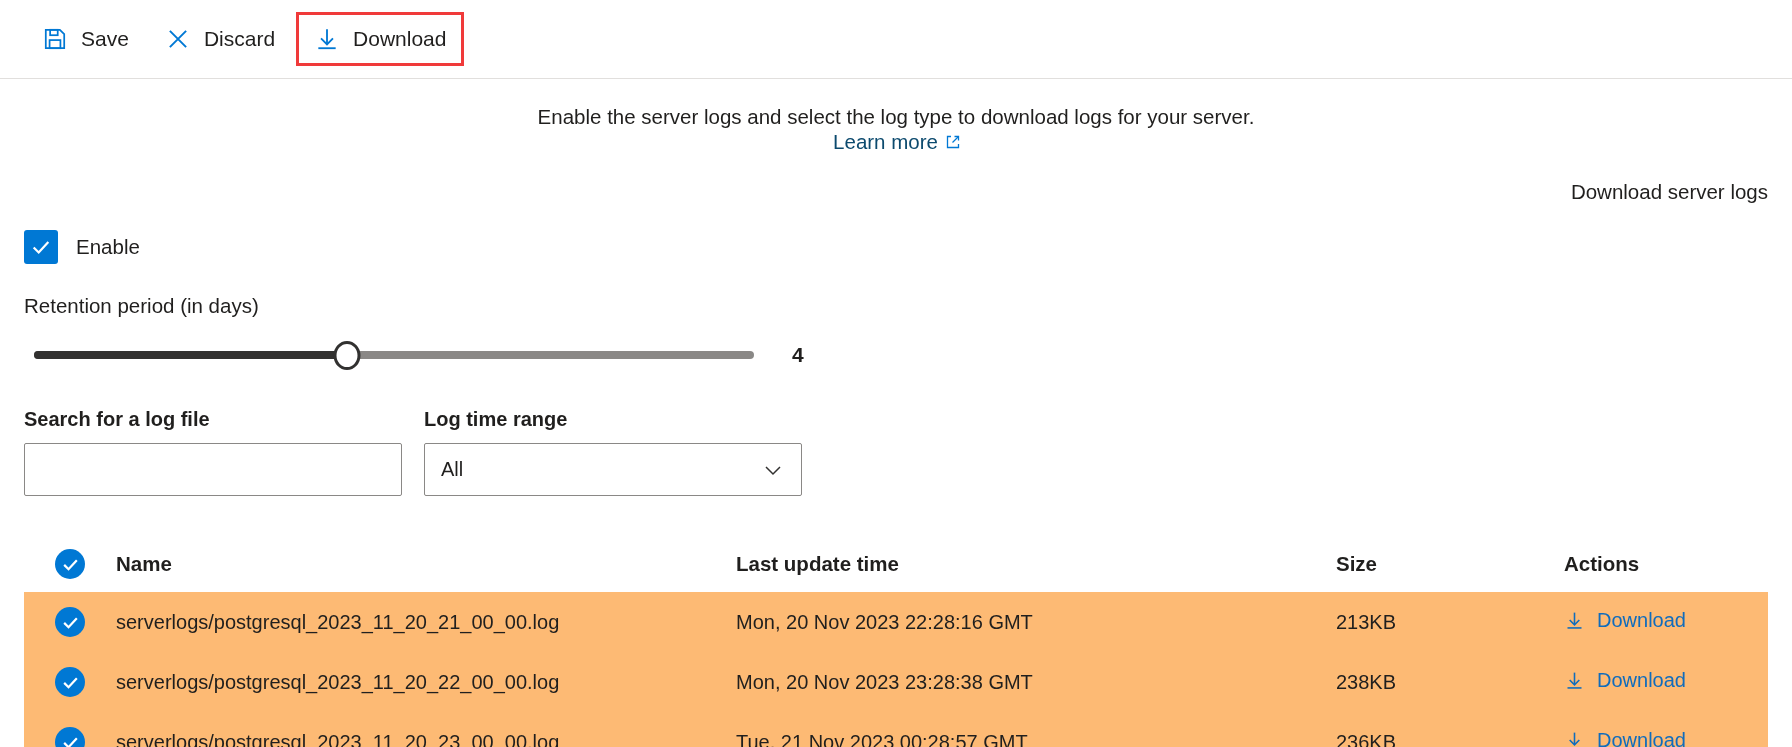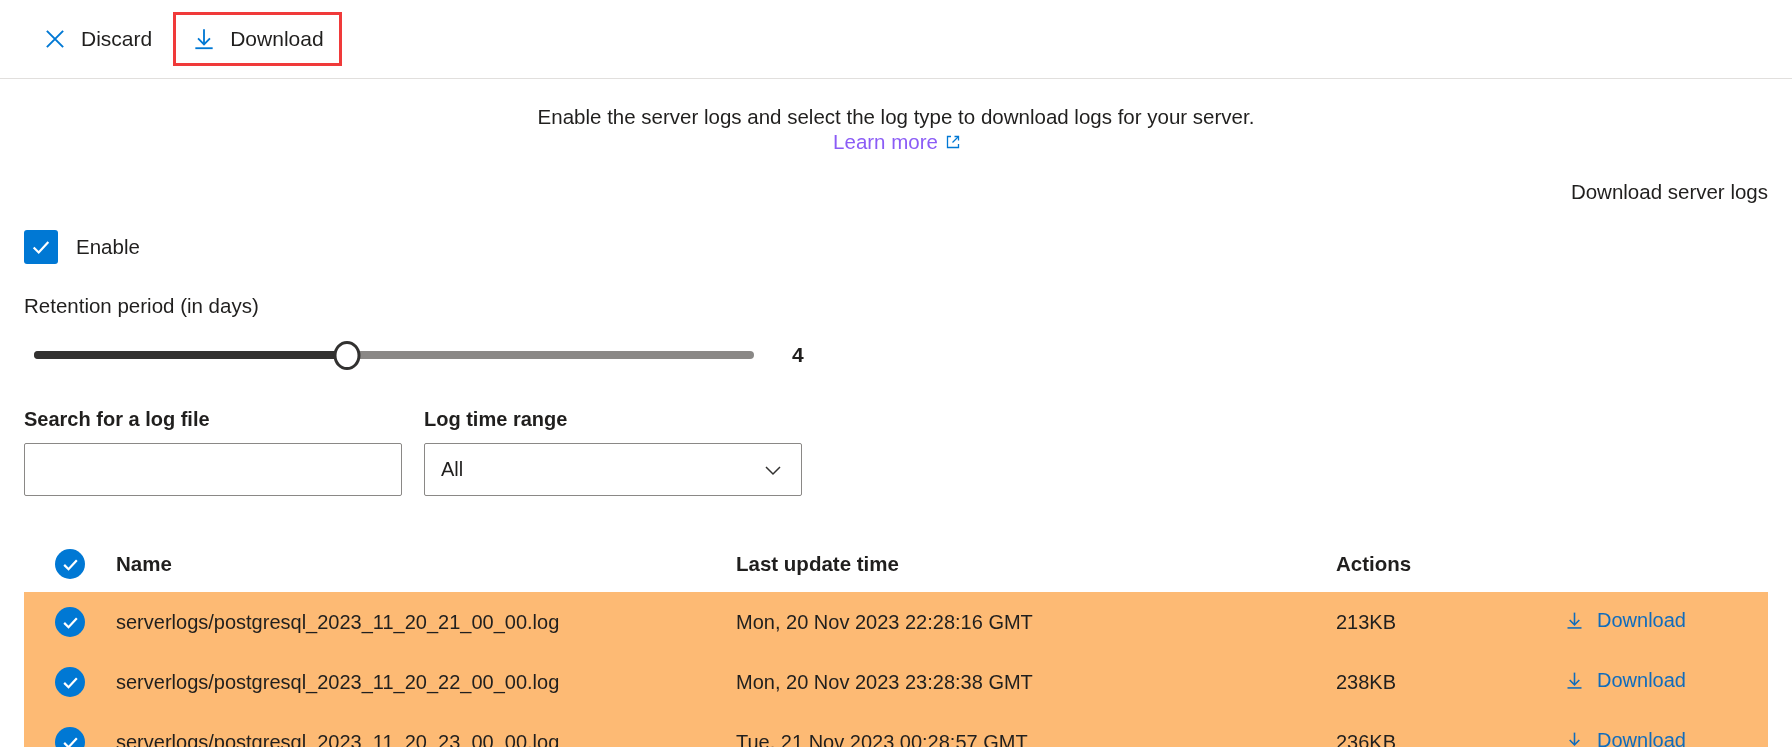--- a/index.html
+++ b/index.html
@@ -53,21 +53,21 @@
   .desc {
     font-size: 20.5px;
     color: #201f1e;
     line-height: 1.2;
     display: flex;
     align-items: center;
     flex-wrap: nowrap;
     flex-direction: column;
   }
   .desc .link {
-    color: #8b5cf6;
+    color: #0c4a6e;
     text-decoration: none;
     cursor: pointer;
     display: inline-flex;
     align-items: center;
     gap: 7px;
     margin-left: 2px;
   }
   .desc .link .ext-icon {
     display: inline-flex;
     width: 16px;
@@ -237,20 +237,30 @@
     cursor: pointer;
     font-size: 20px;
   }
   .dl-link .dl-ico { display: flex; width: 21px; height: 21px; }
 </style>
 </head>
 <body>
 
 <div class="toolbar">
 
+  <div class="tb-item">
+    <span class="tb-icon">
+      <svg viewBox="0 0 24 24" fill="none" stroke="currentColor" stroke-width="1.6">
+        <path d="M3.5 3.5h13l4 4v13h-17z"></path>
+        <rect x="7" y="13" width="10" height="7.5"></rect>
+        <rect x="7.5" y="3.5" width="7" height="5"></rect>
+      </svg>
+    </span>
+    <span>Save</span>
+  </div>
 
   <div class="tb-item">
     <span class="tb-icon">
       <svg viewBox="0 0 24 24" fill="none" stroke="currentColor" stroke-width="1.8">
         <path d="M4.5 4.5l15 15M19.5 4.5l-15 15"></path>
       </svg>
     </span>
     <span>Discard</span>
   </div>
 
@@ -330,20 +340,21 @@
     <div class="t-row t-head">
       <div class="c-check">
         <span class="checkbox-circle">
           <svg viewBox="0 0 24 24" fill="none" stroke="#ffffff" stroke-width="2.8">
             <path d="M4 12.5l5.5 5.5L20 6.5"></path>
           </svg>
         </span>
       </div>
       <div class="c-name">Name</div>
       <div class="c-time">Last update time</div>
+      <div class="c-size">Size</div>
       <div class="c-act">Actions</div>
     </div>
 
     <div class="t-row sel">
       <div class="c-check">
         <span class="checkbox-circle">
           <svg viewBox="0 0 24 24" fill="none" stroke="#ffffff" stroke-width="2.8">
             <path d="M4 12.5l5.5 5.5L20 6.5"></path>
           </svg>
         </span>

